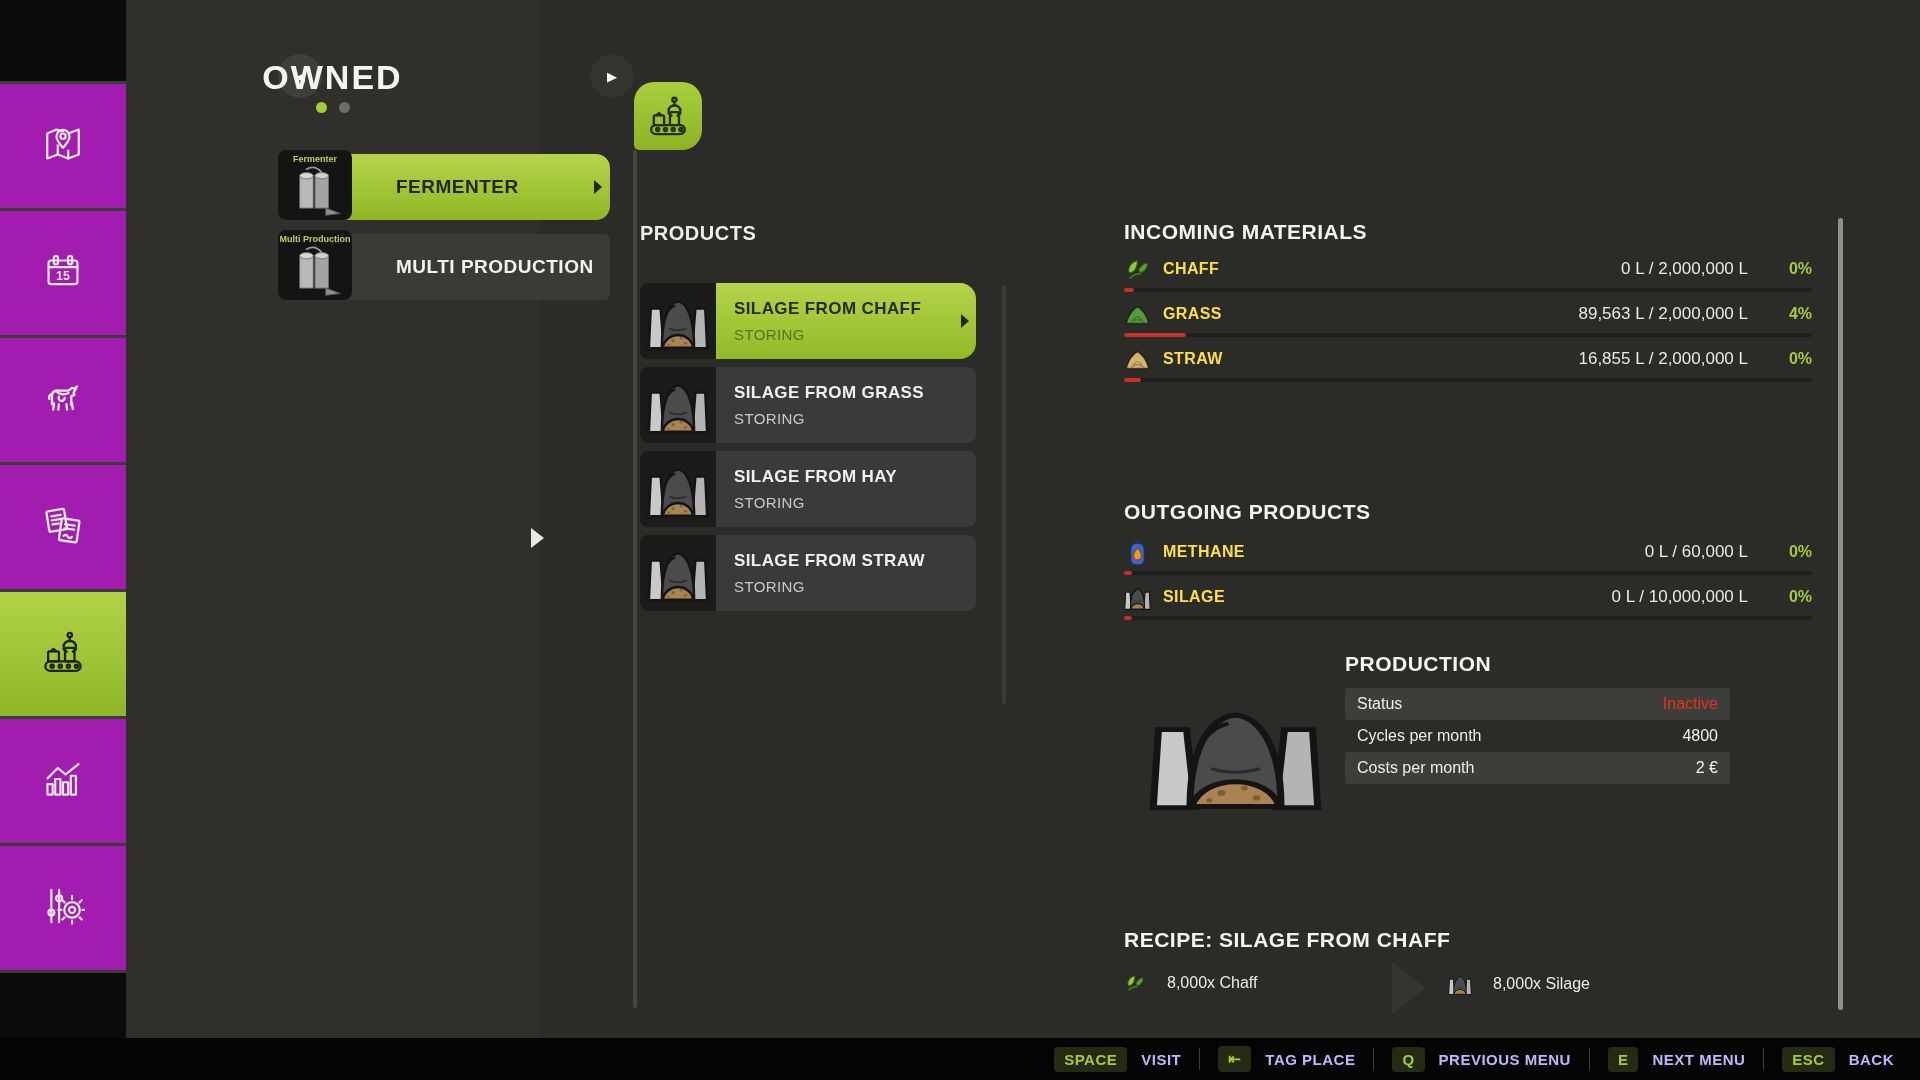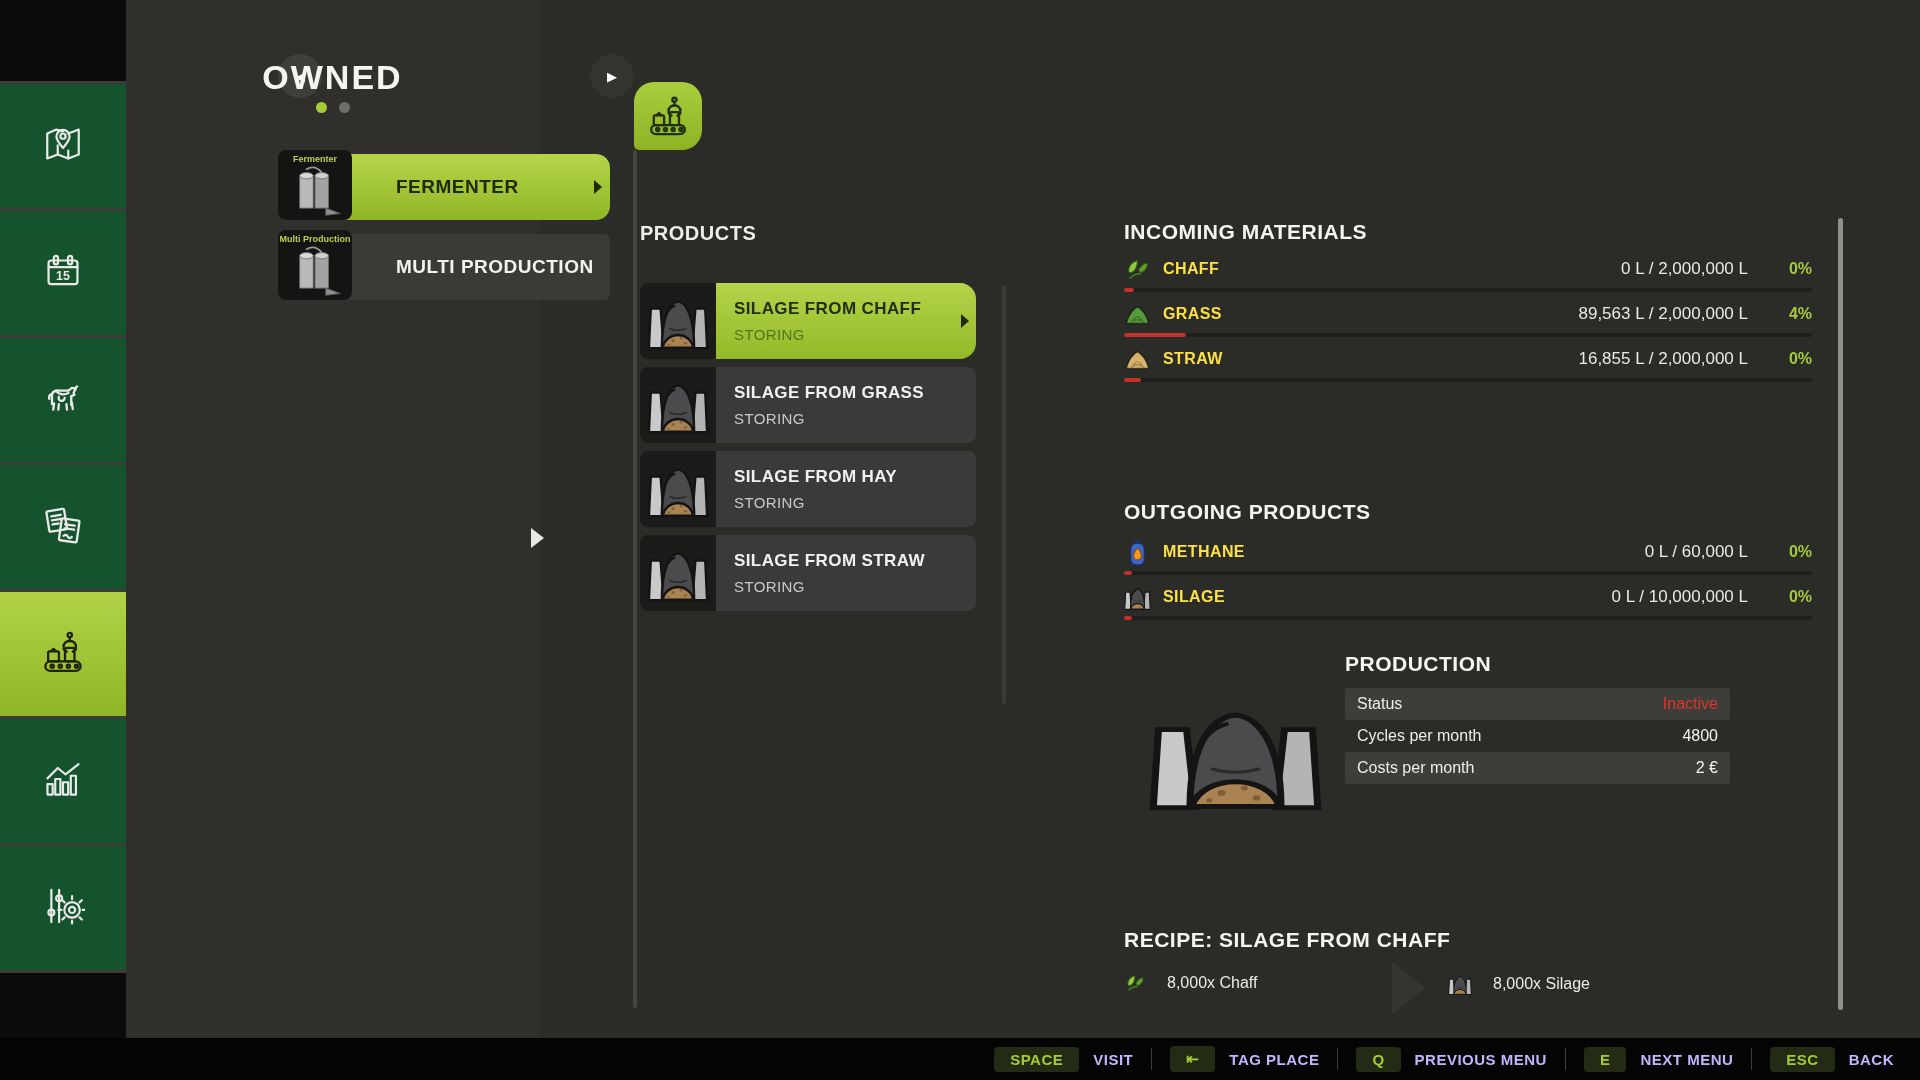--- a/index.html
+++ b/index.html
@@ -3,21 +3,21 @@
 <meta charset="utf-8">
 <style>
   * { margin:0; padding:0; box-sizing:border-box; }
   body { background:#111; }
   .screen { position:relative; width:1920px; height:1080px; background:#2b2b27; overflow:hidden;
             font-family:"Liberation Sans", sans-serif; color:#ededeb; }
 
   
   .sidebar { position:absolute; left:0; top:0; width:126px; height:1038px; background:#0b0b0a; }
   .nav-cell { height:127px; display:flex; align-items:center; justify-content:center;
-              border-bottom:3px solid #3c3c37; background:#14532d; }
+              border-bottom:3px solid #3c3c37; background:#a21caf; }
   .nav-cell.first { height:84px; background:#0b0b0a; }
   .nav-cell.active { background:linear-gradient(180deg,#b2d348,#8fb626); border-bottom:3px solid #3c3c37; }
   .nav-cell svg { stroke:#e9e9e7; fill:none; stroke-width:1.7; stroke-linecap:round; stroke-linejoin:round; }
   .nav-cell.active svg { stroke:#1d2408; }
   .side-pointer { position:absolute; left:127px; top:636px; width:0; height:0;
                   border-top:9px solid transparent; border-bottom:9px solid transparent; border-left:10px solid #0d0d0b; }
 
   
   .owned { position:absolute; left:126px; top:0; width:413px; height:1038px; background:#302f2b; }
   .carousel-btn { position:absolute; top:54px; width:44px; height:44px; border-radius:50%;
@@ -95,21 +95,21 @@
   .recipe-arrow { position:absolute; left:1392px; top:962px; width:0; height:0;
                   border-top:26px solid transparent; border-bottom:26px solid transparent; border-left:34px solid #35352f; }
 
   .main-scroll { position:absolute; left:1838px; top:218px; width:5px; height:792px; background:#8f8f8b; border-radius:3px; }
 
   
   .bottombar { position:absolute; left:0; top:1038px; width:1920px; height:42px; background:#040404;
                display:flex; align-items:center; justify-content:flex-end; padding-right:26px; }
   .bb-group { display:flex; align-items:center; gap:14px; }
   .bb-key { background:#242b14; color:#a6cb31; font-weight:bold; font-size:15px;
-            padding:4px 16px; border-radius:4px; letter-spacing:.5px; min-width:26px; text-align:center; }
+            padding:4px 10px; border-radius:4px; letter-spacing:.5px; min-width:26px; text-align:center; }
   .bb-lbl { color:#c4b5fd; font-weight:bold; font-size:15px; letter-spacing:.5px; }
   .bb-sep { width:1px; height:22px; background:#3b3b3b; margin:0 18px; }
 </style>
 </head>
 <body>
 
 <div class="screen">
 
   <svg width="0" height="0" style="position:absolute">
     <defs>

